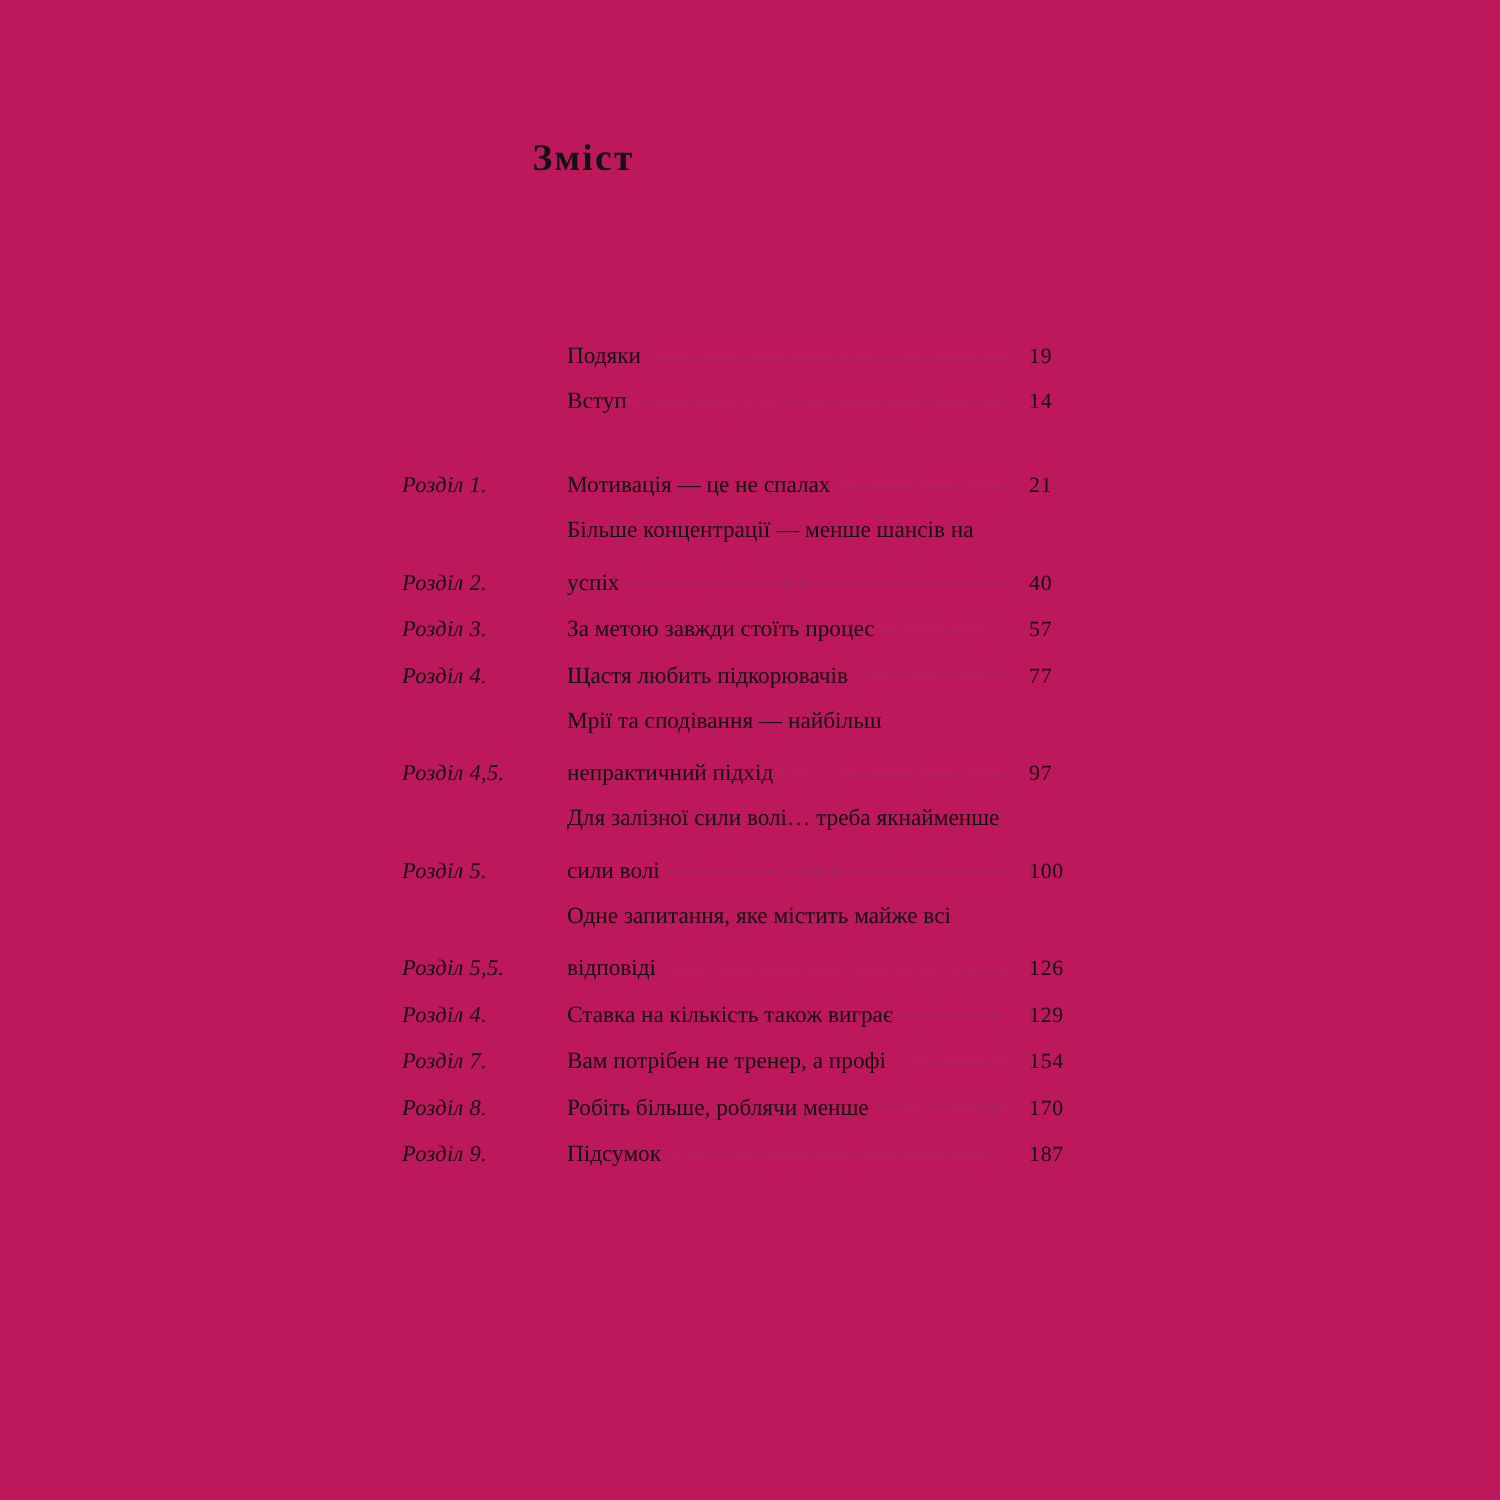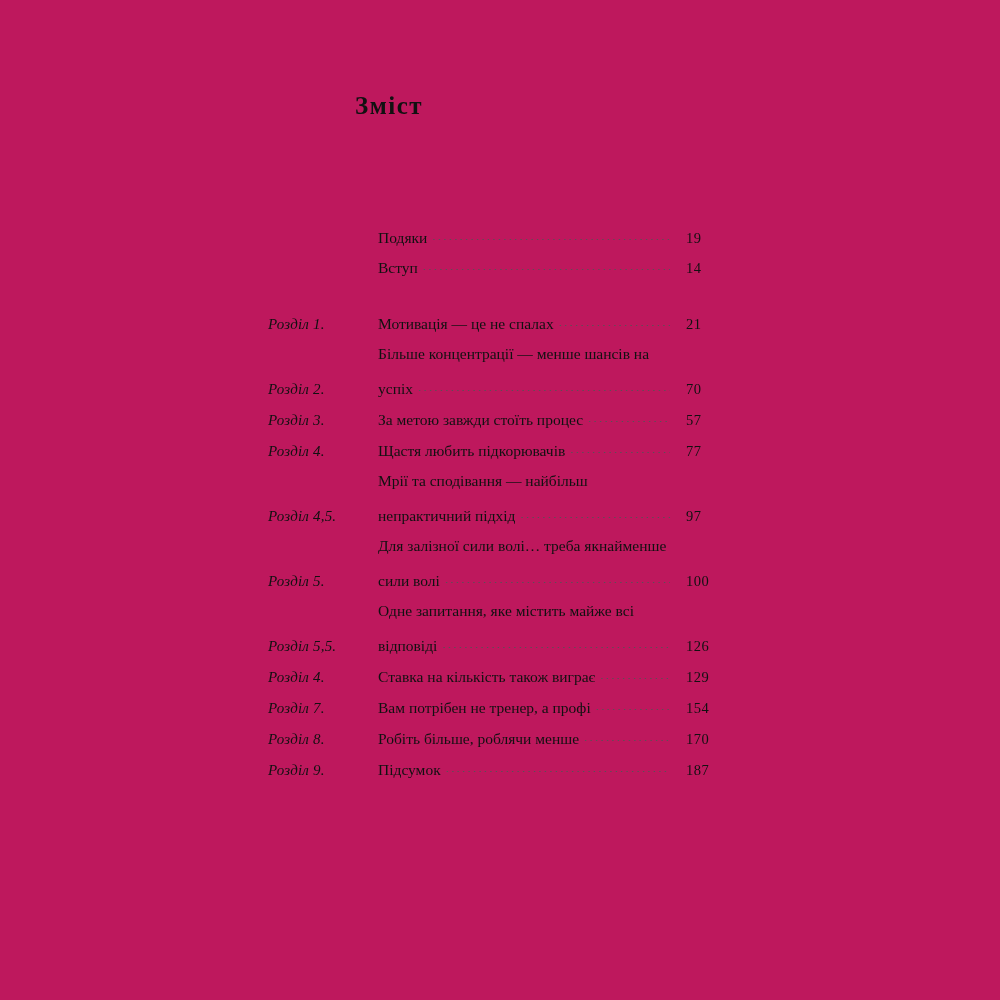--- a/index.html
+++ b/index.html
@@ -167,21 +167,21 @@
       </div>
       <div class="toc-row">
         <div class="chapter-label">Розділ 2.</div>
         <div class="title-cell multi">
           <div class="first-line">
             <span class="title-text">Більше концентрації — менше шансів на</span>
           </div>
           <div class="second-line">
             <span class="title-text">успіх</span>
             <span class="leader"></span>
-            <span class="page-num">70</span>
+            <span class="page-num">40</span>
           </div>
         </div>
       </div>
       <div class="toc-row">
         <div class="chapter-label">Розділ 3.</div>
         <div class="title-cell">
           <div class="title-line">
             <span class="title-text">За метою завжди стоїть процес</span>
             <span class="leader"></span>
             <span class="page-num">57</span>

